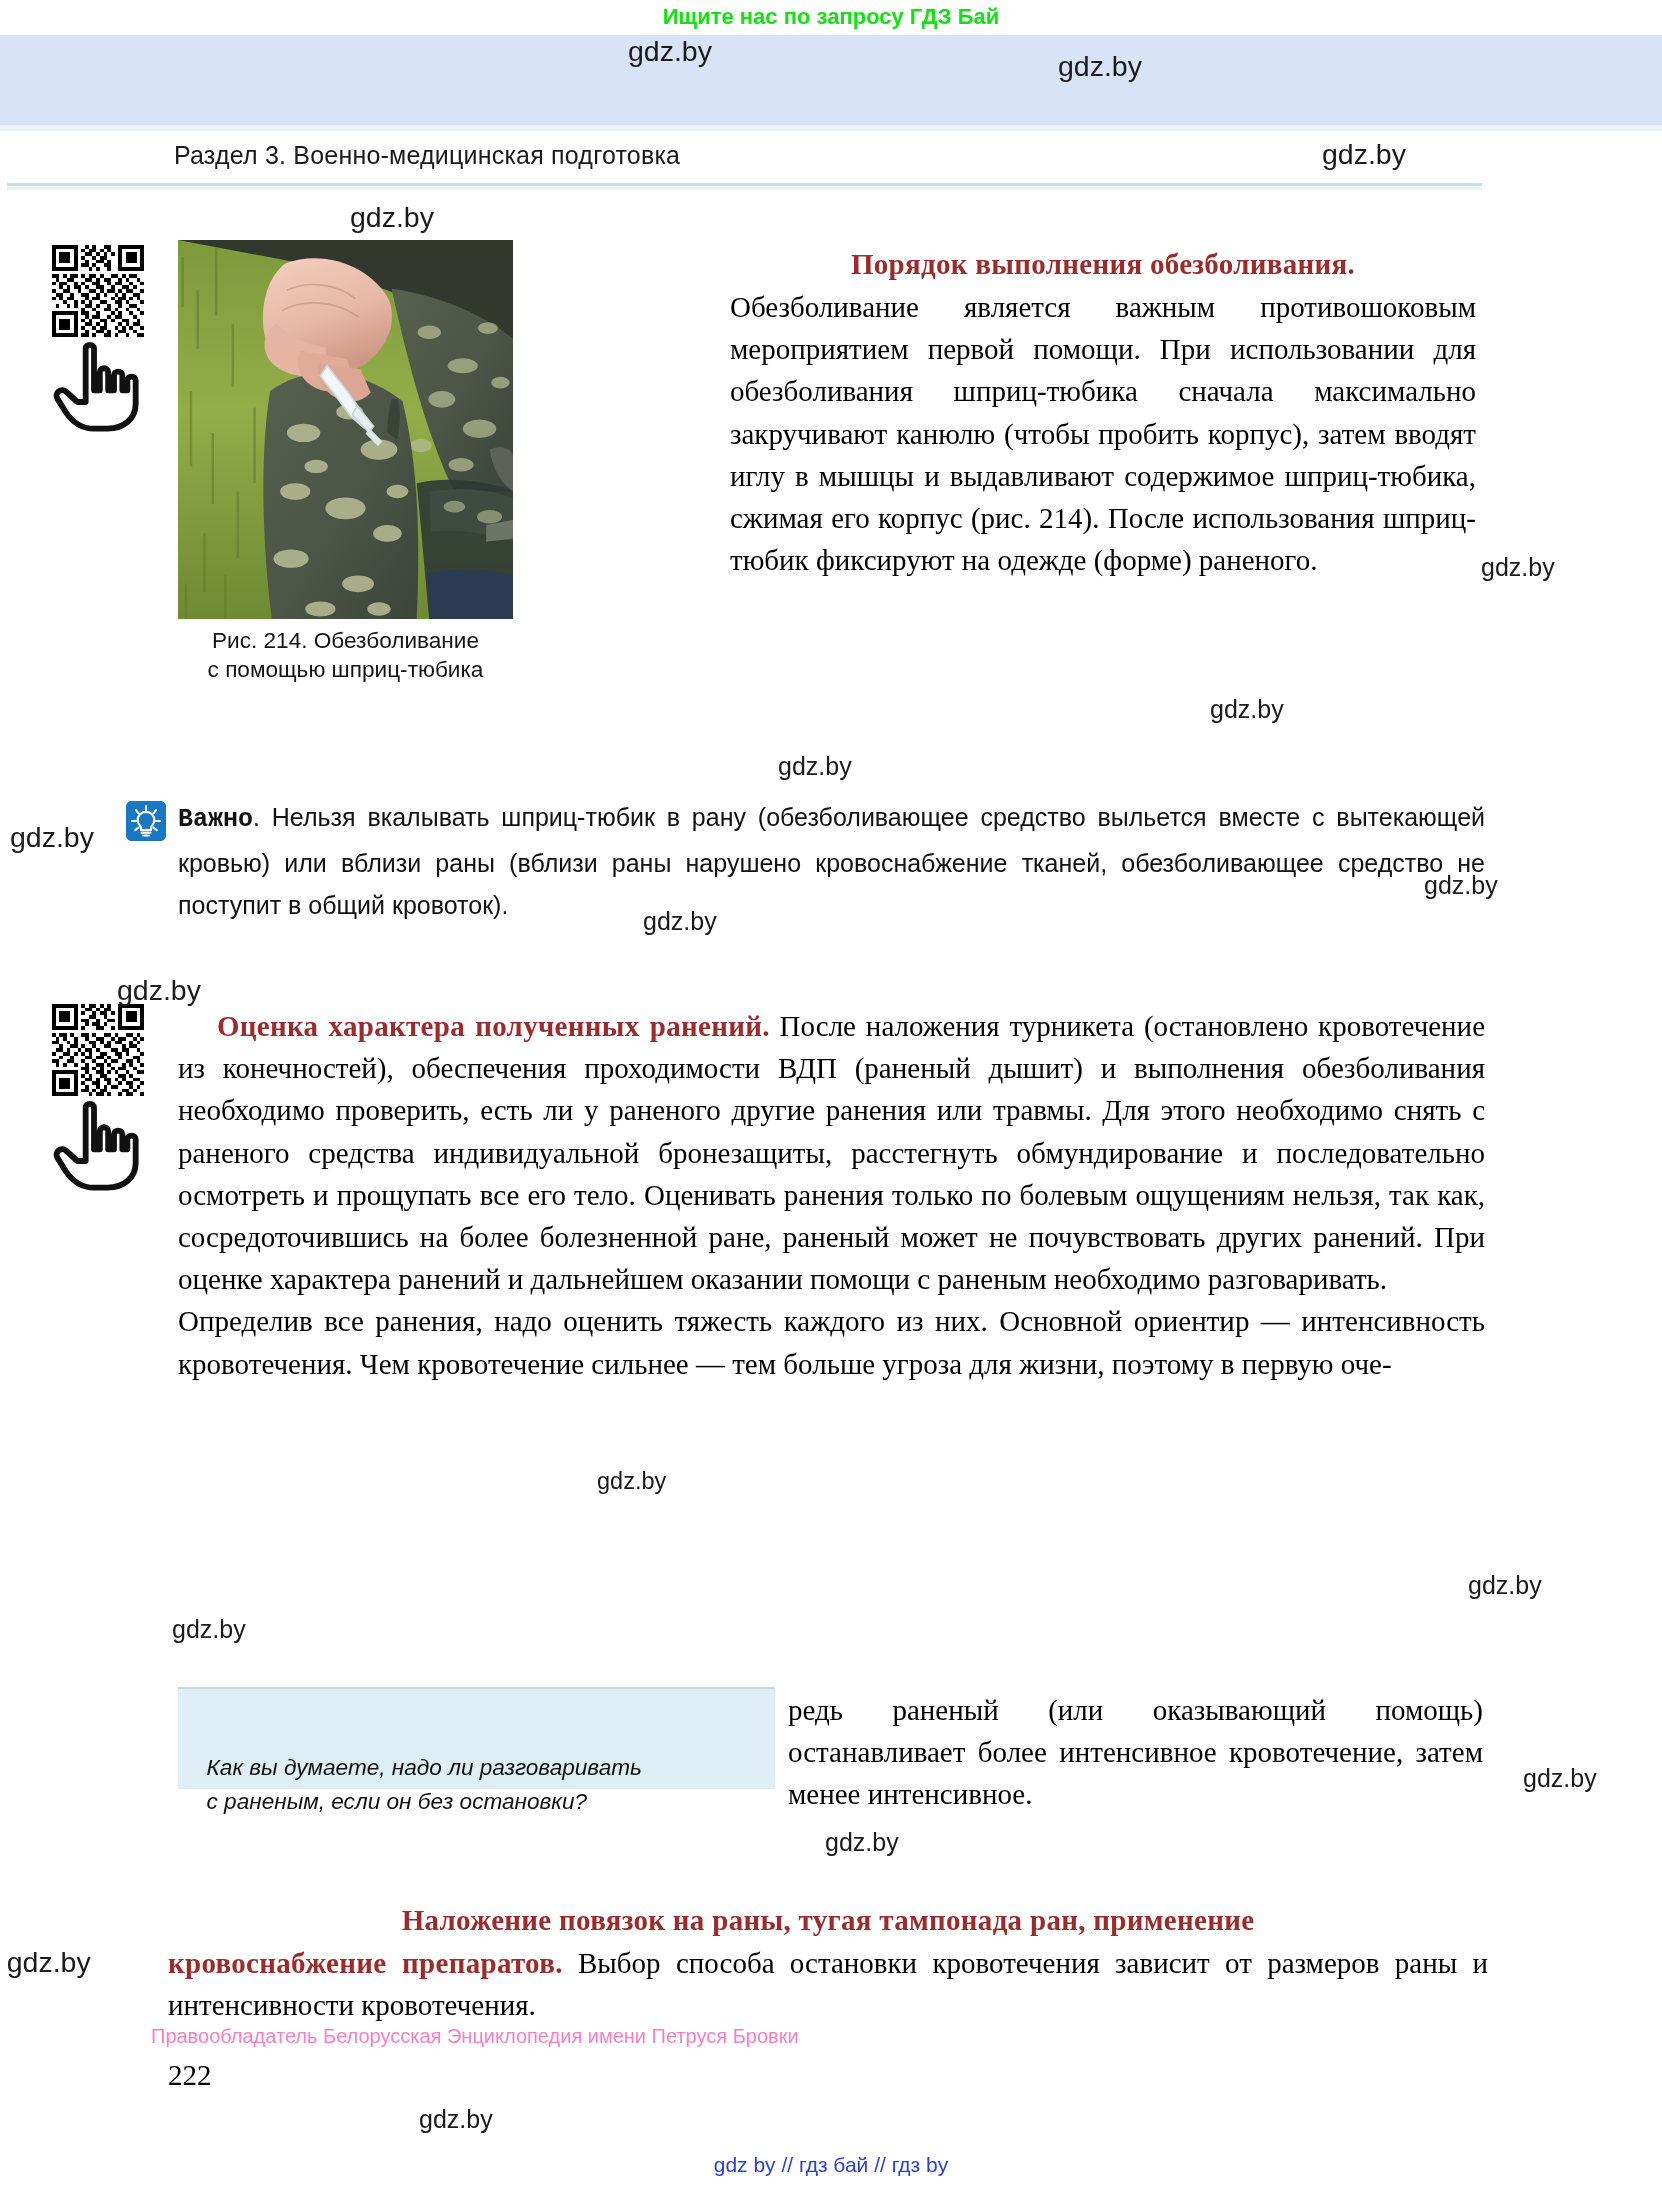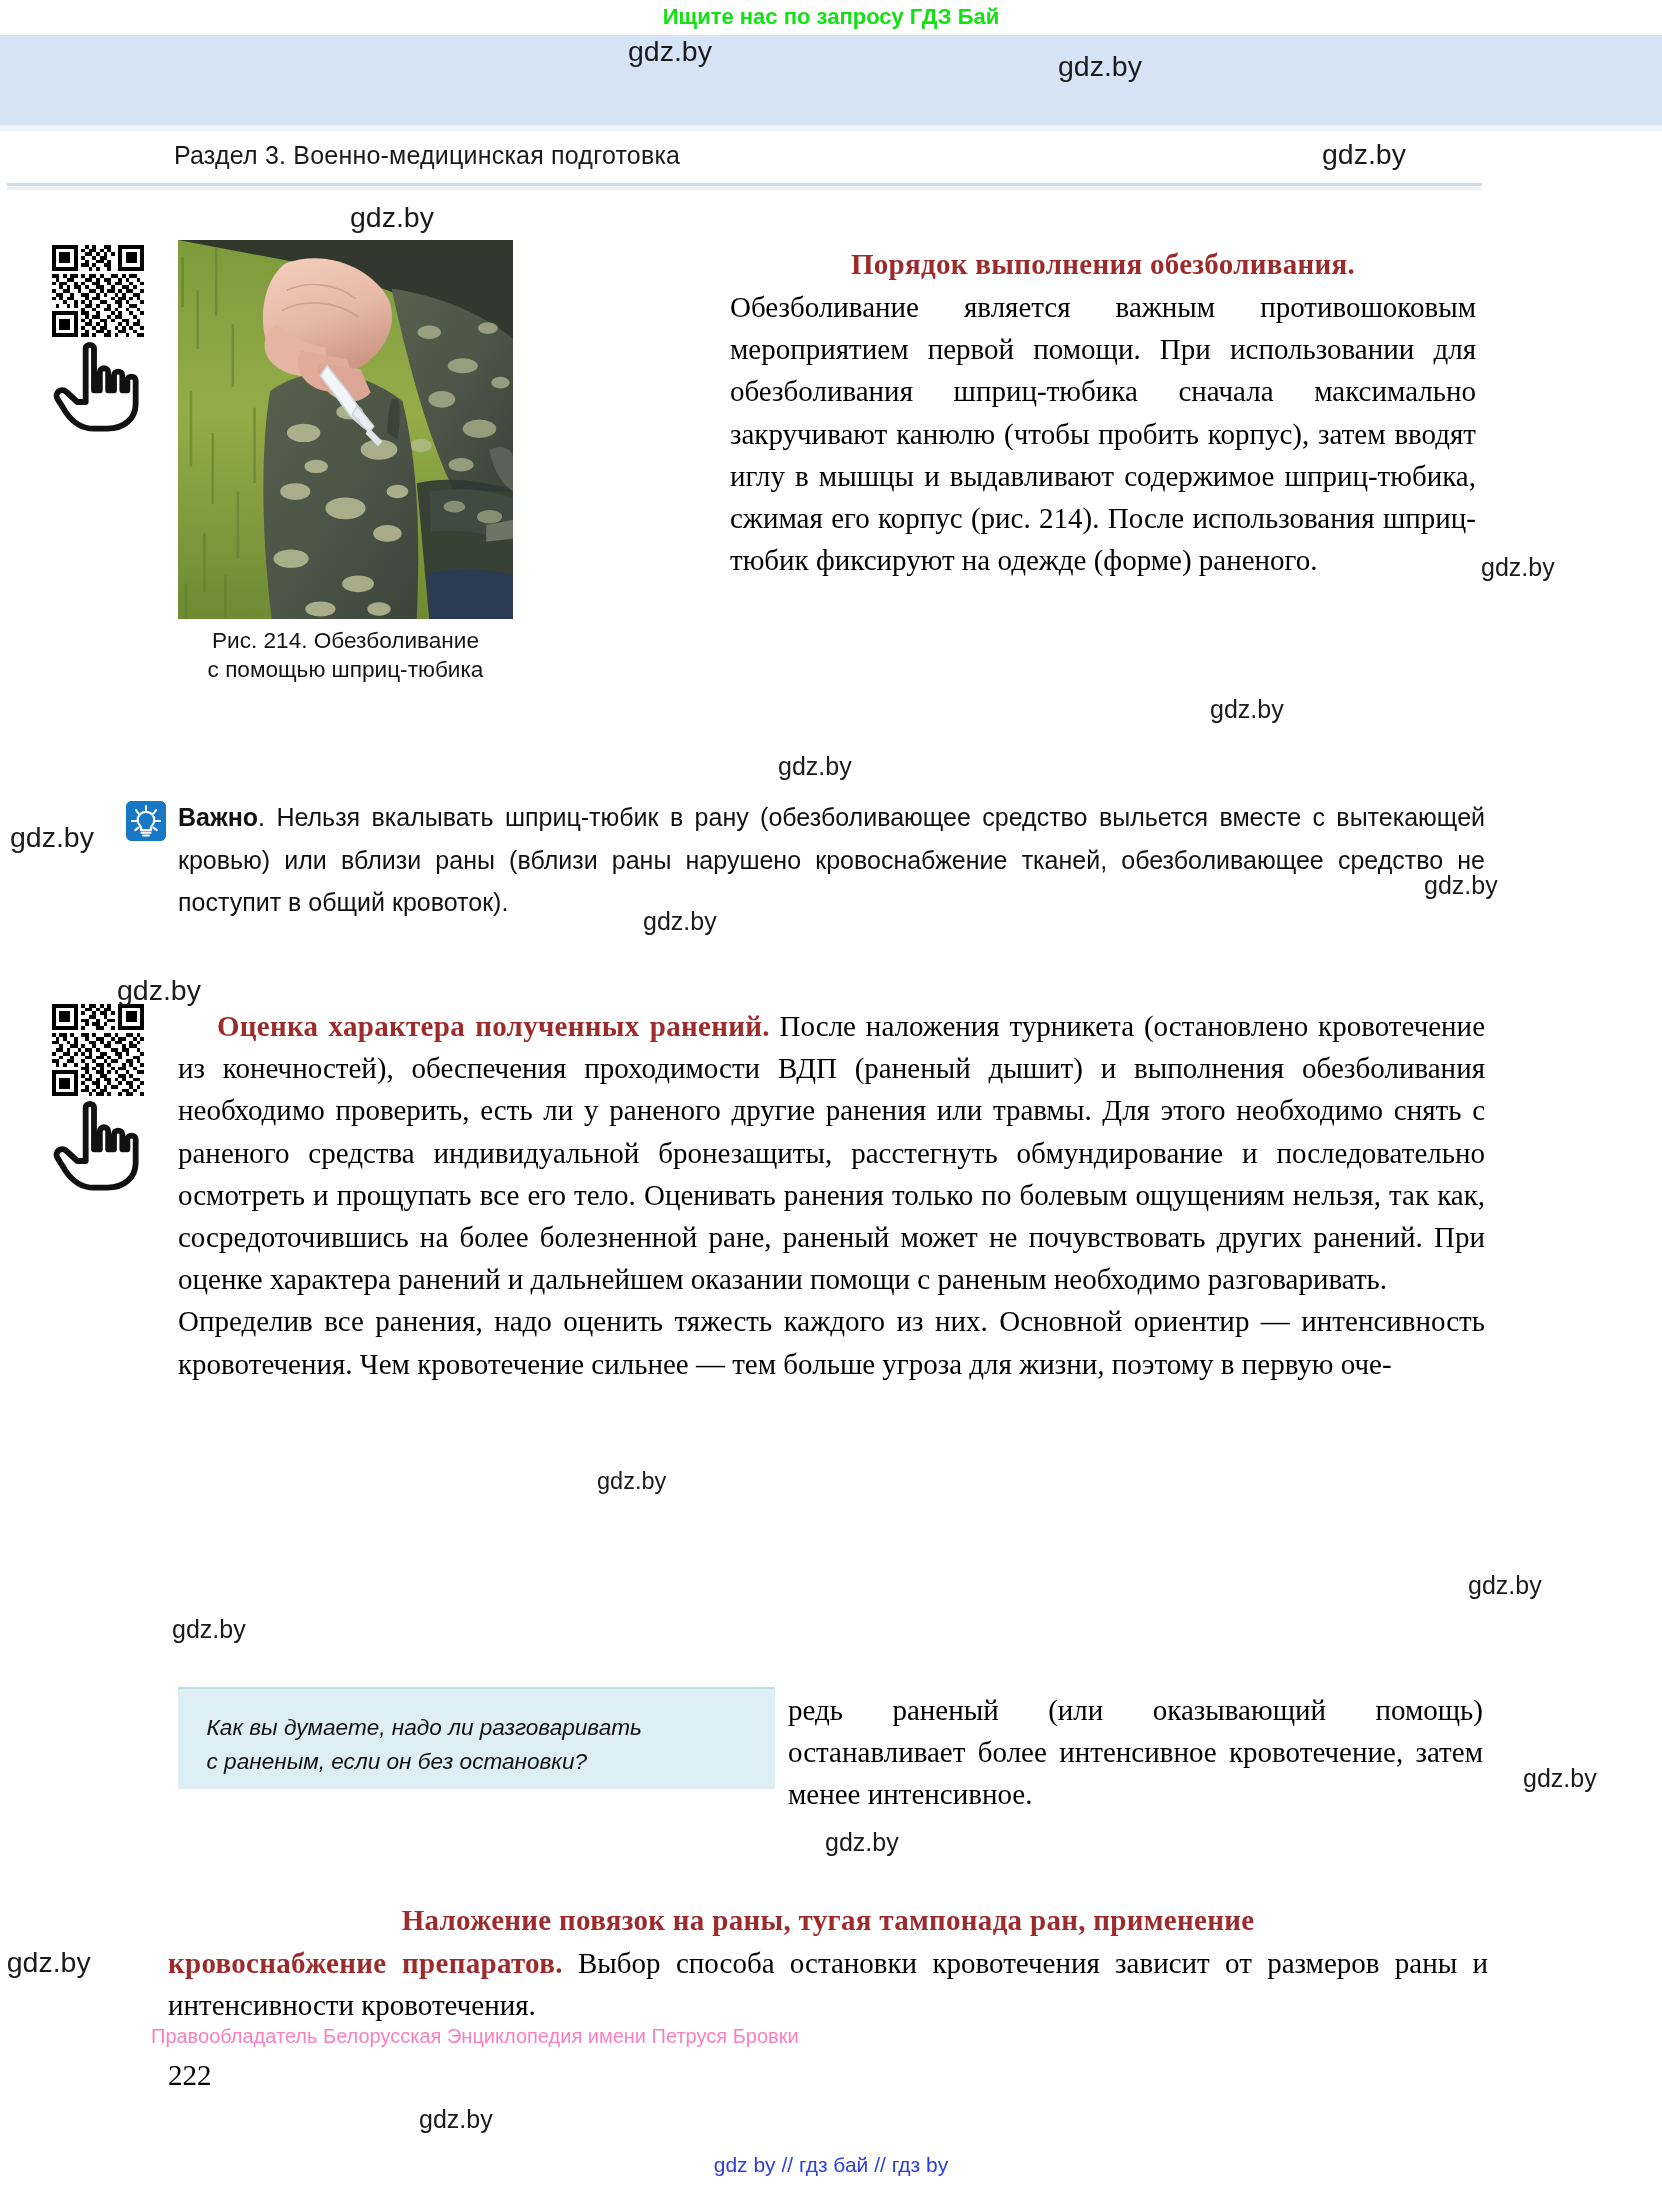--- a/index.html
+++ b/index.html
@@ -95,32 +95,32 @@
   .imp-icon {
     position:absolute; left:-52px; top:5px;
     width:40px; height:40px; border-radius:5.9px;
     background:#1878c4; display:block;
   }
   .imp-text {
     font-family:"Liberation Sans", sans-serif;
     font-size:25px; line-height:1.70; color:#111;
     text-align:justify;
   }
-  .imp-text b { font-weight:bold; }
+  .imp-text b { font-weight:bold;font-family:Liberation Mono, monospace; }
 
   
   .qbox {
     position:absolute; left:178px; top:1687px;
     width:597px; height:102px;
     background:#ddeef5; border-top:2.5px solid #c3dde8;
     padding:22px 25px 0 28.5px;
   }
   .qbox-text {
     font-family:"Liberation Sans", sans-serif;
-    font-style:italic; font-size:22.6px; line-height:1.52; color:#111;
+    font-style:italic; font-size:22.6px; line-height:1.52; color:#111;margin-top:40px;
   }
 
   
   .col-right2 {
     position:absolute; left:788px; top:1642px; width:695px;
     font-size:29px; line-height:1.455; text-align:justify; color:#000;margin-top:47px;
   }
 
   
   .bottom-block {

